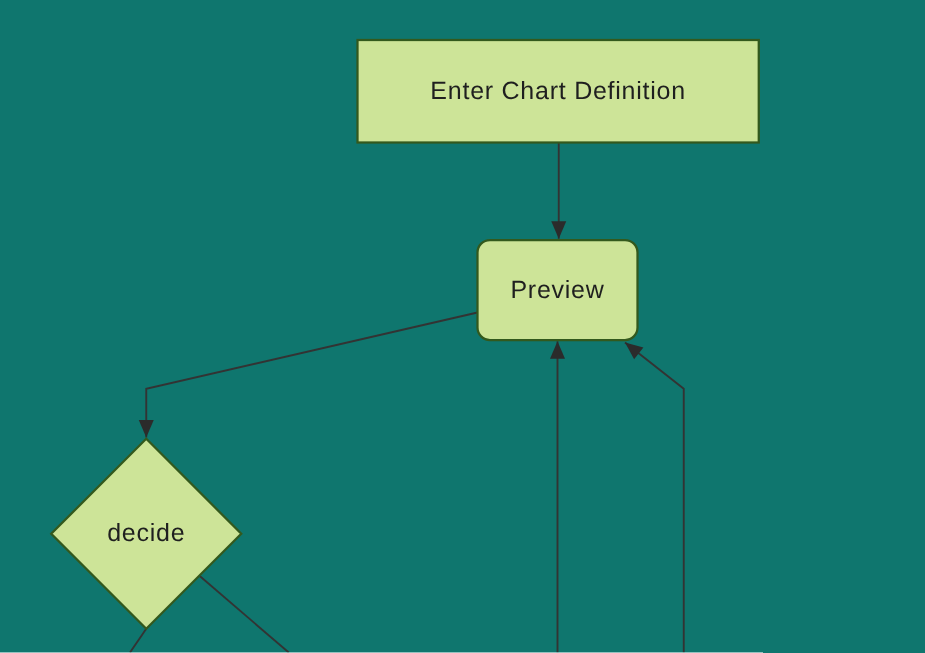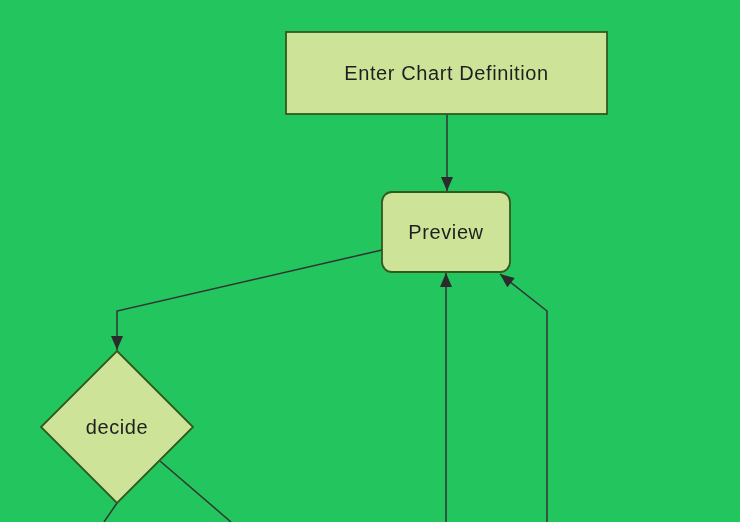--- a/index.html
+++ b/index.html
@@ -5,21 +5,21 @@
   html, body {
     margin: 0;
     padding: 0;
     background: #ffffff;
   }
   .viewport {
     position: relative;
     width: 740px;
     height: 522px;
     overflow: hidden;
-    background: #22c55e;
+    background: #0f766e;
     font-family: "Liberation Sans", "DejaVu Sans", sans-serif;
   }
   svg text {
     font-family: "Liberation Sans", "DejaVu Sans", sans-serif;
     letter-spacing: 0.6px;
   }
 </style>
 </head>
 <body>
 

